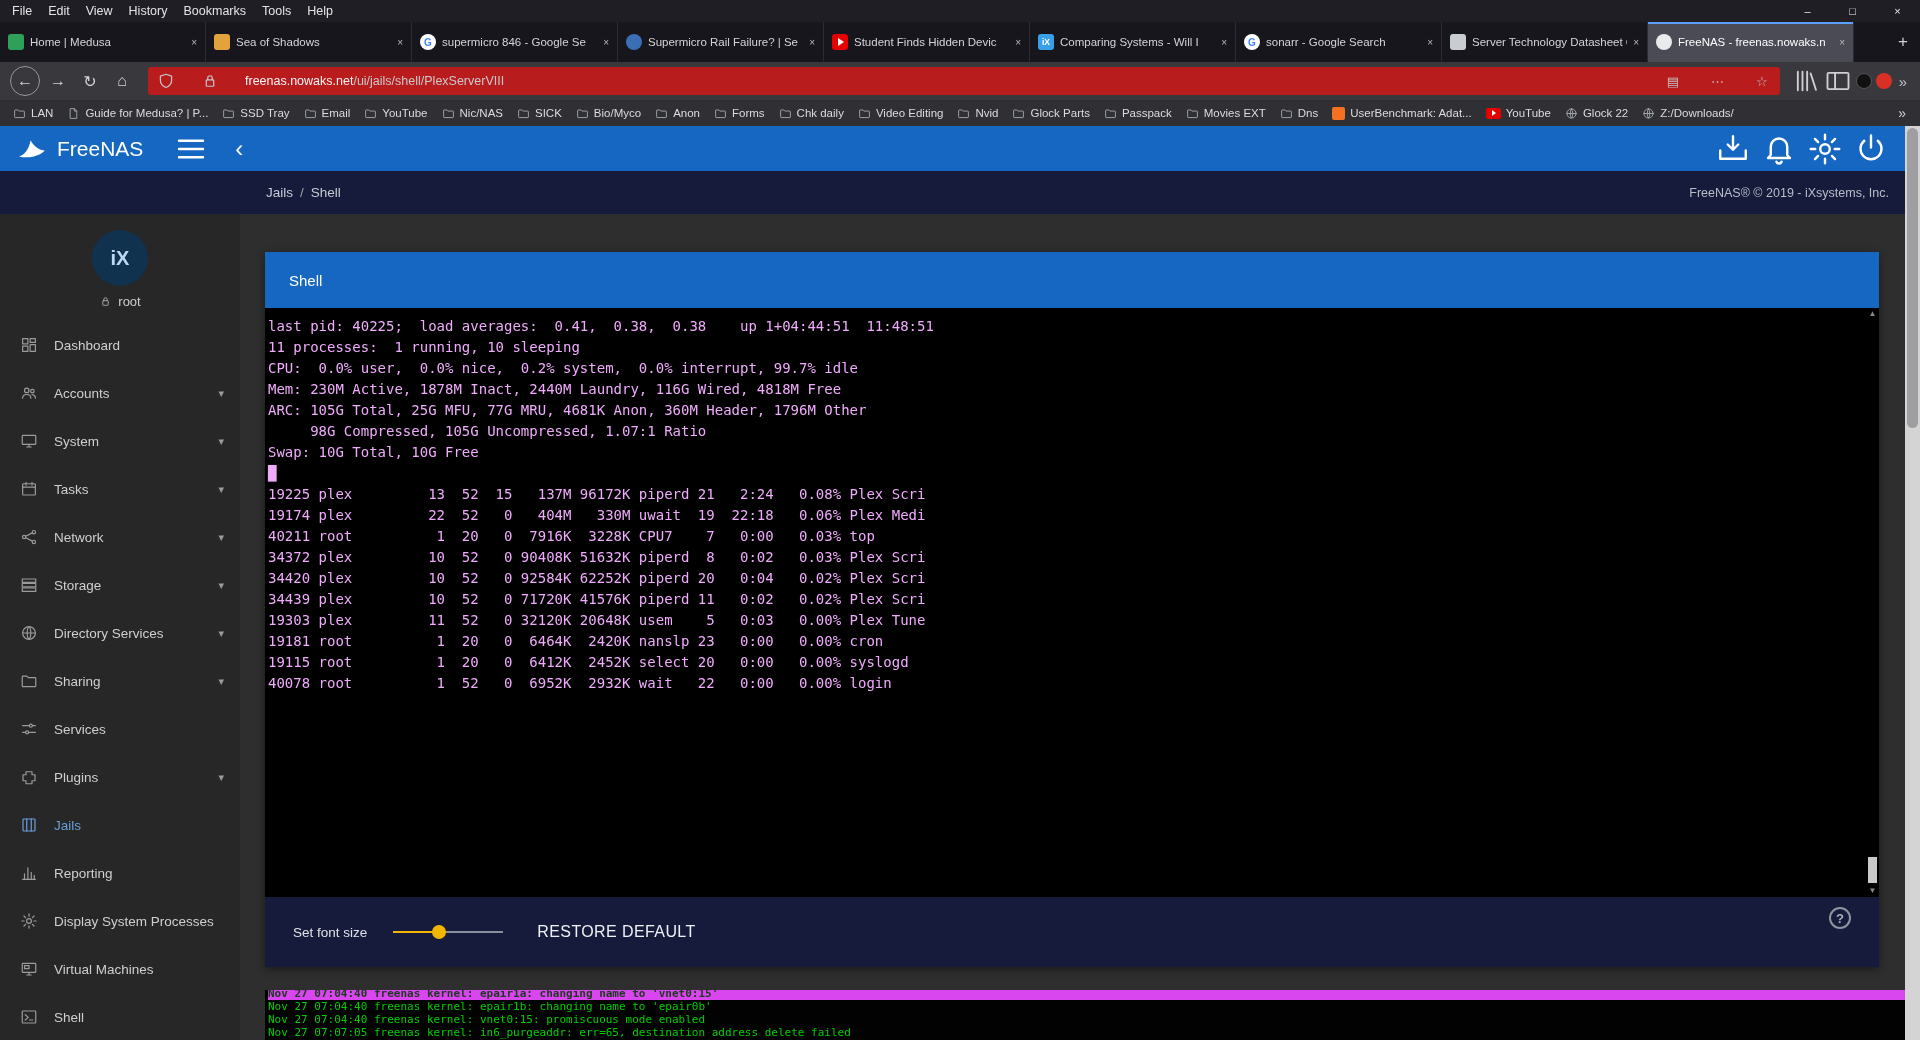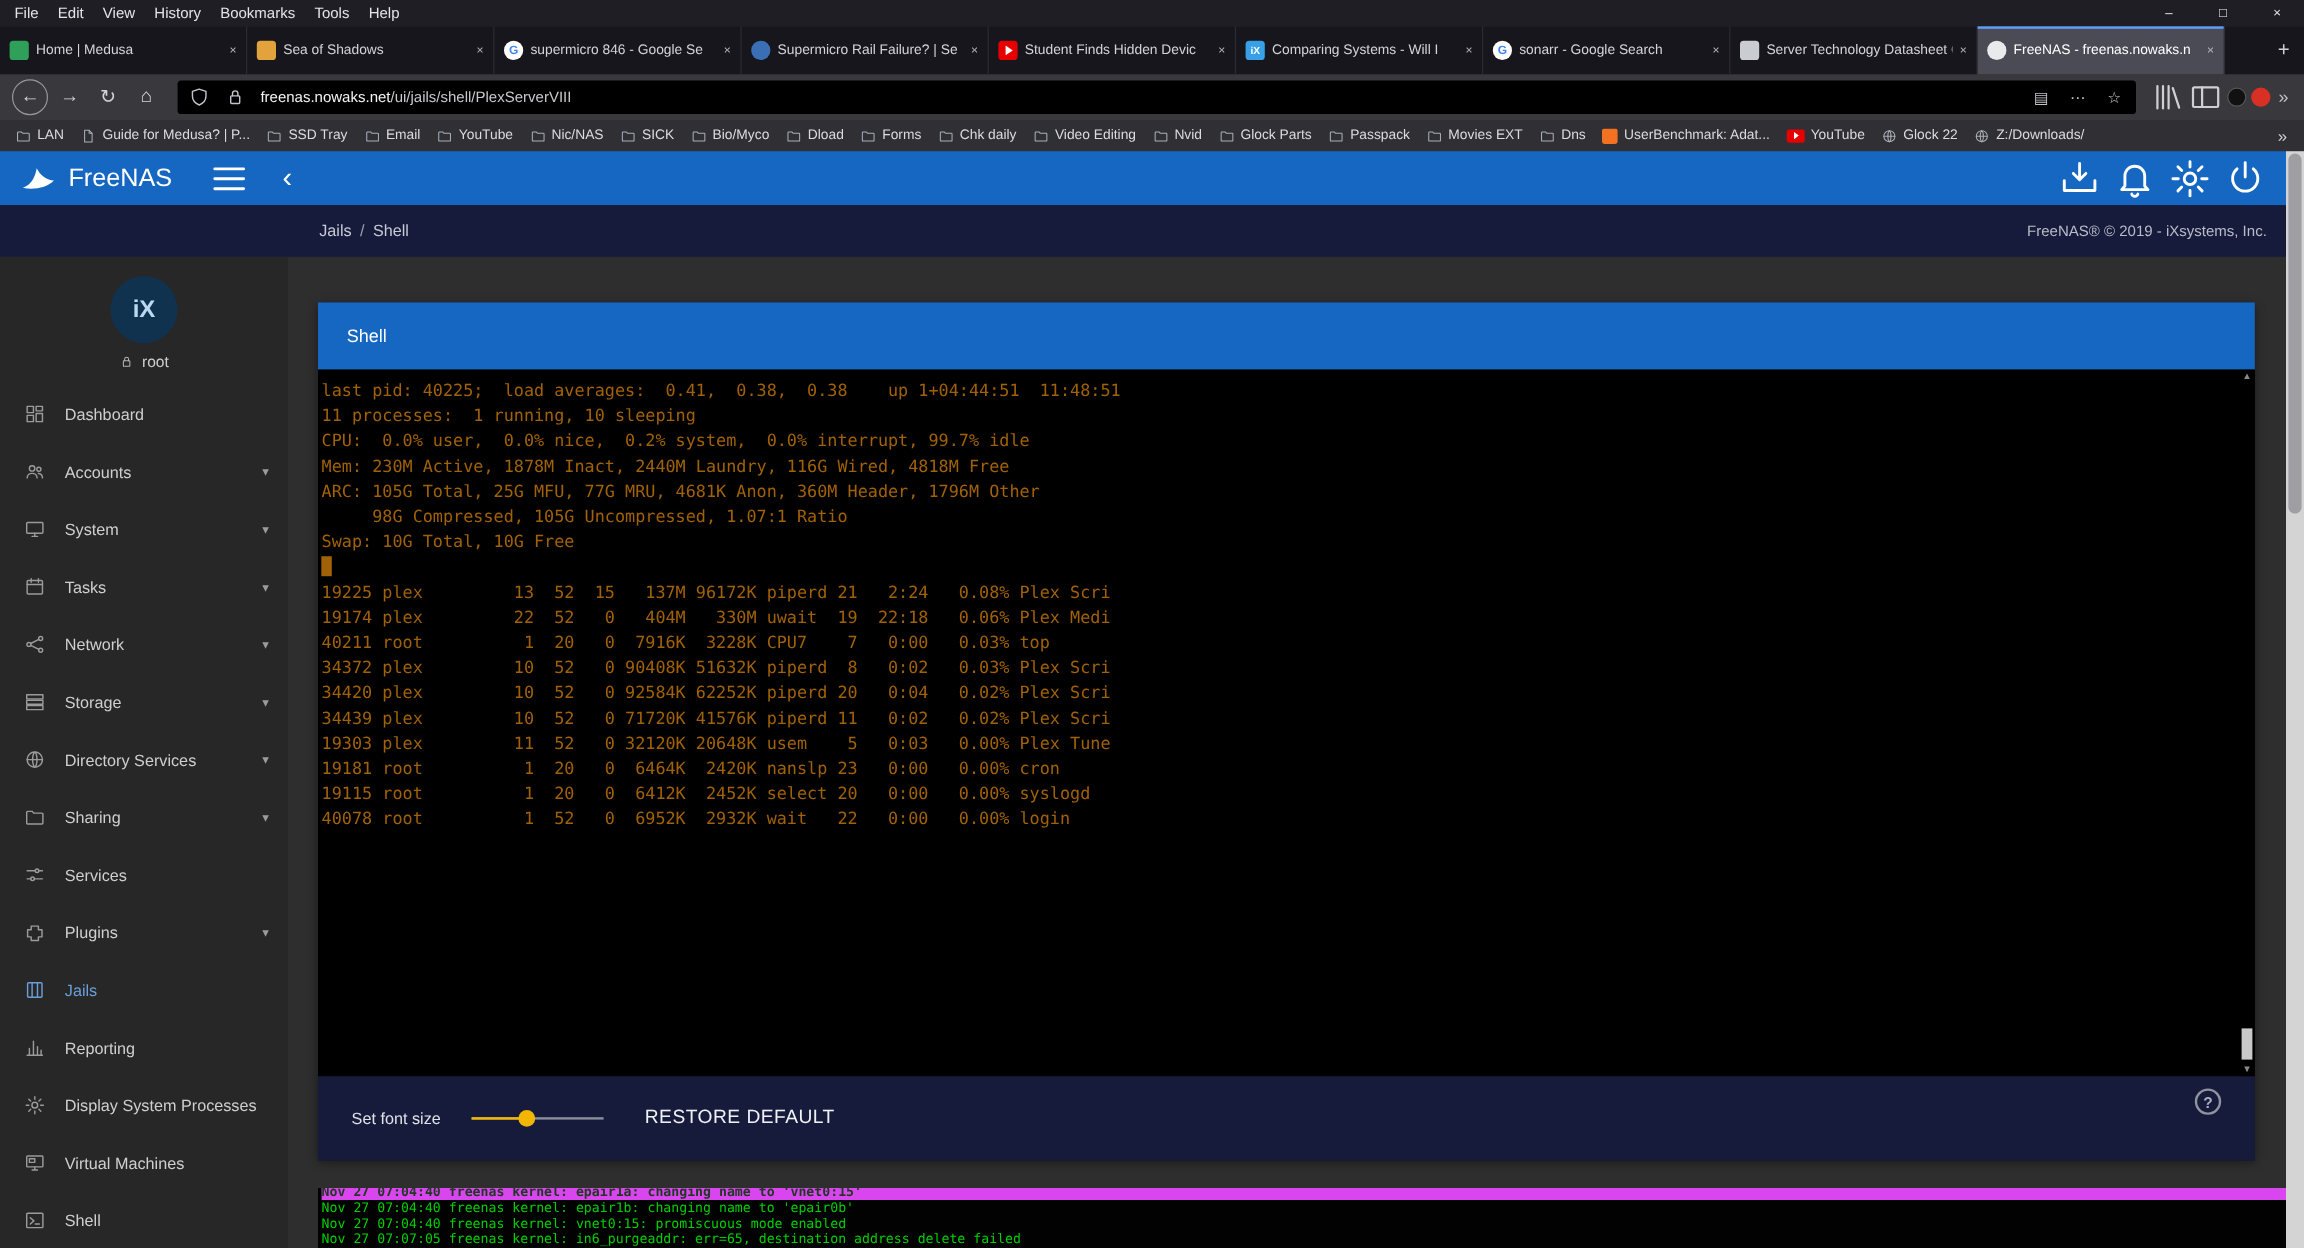--- a/index.html
+++ b/index.html
@@ -27,21 +27,21 @@
   .fav-youtube{background:#e60000;}
   .fav-ix{background:#37a0e6;color:#fff;font-size:8.5px;}
   .fav-doc{background:#c9ccd1;}
   .fav-freenas{background:#e8eaec;border-radius:50%;}
   .yt-tri{width:0;height:0;border-left:6px solid #fff;border-top:4px solid transparent;border-bottom:4px solid transparent;margin-left:1px;}
   .yt-tri.small{border-left-width:4px;border-top-width:3px;border-bottom-width:3px;}
   .newtab{width:34px;display:flex;align-items:center;justify-content:center;color:#cfcfd4;font-size:17px;}
   .navbar{height:38px;background:#38383d;display:flex;align-items:center;padding:0 10px;gap:4px;}
   .nav-btn{color:#d4d4d8;font-size:16px;width:28px;height:28px;display:flex;align-items:center;justify-content:center;}
   .back-btn{border:1.5px solid #97979c;border-radius:50%;width:30px;height:30px;}
-  .urlbar{flex:1;height:28px;background:#000000;border-radius:3px;display:flex;align-items:center;padding:0 9px;gap:12px;margin:0 8px;}
+  .urlbar{flex:1;height:28px;background:#b91c1c;border-radius:3px;display:flex;align-items:center;padding:0 9px;gap:26px;margin:0 8px;}
   .url-icon{color:#c3c3c8;display:flex;}
   .url-text{font-size:12.5px;flex:1;white-space:nowrap;overflow:hidden;}
   .url-domain{color:#f4f4f6;}
   .url-path{color:#c9c9cd;}
   .bar-glyph{color:#c3c3c8;font-size:13px;padding:0 3px;}
   .ext-dark{width:16px;height:16px;border-radius:50%;background:#111;border:1px solid #555;}
   .ext-red{width:16px;height:16px;border-radius:50%;background:#d93025;}
   .tool-icon{color:#cfcfd4;width:28px;height:28px;display:flex;align-items:center;justify-content:center;}
   .bookmarksbar{height:26px;background:#2f2f34;display:flex;align-items:center;padding:0 6px;color:#dcdcde;font-size:11.5px;overflow:hidden;white-space:nowrap;}
   .bm{display:flex;align-items:center;gap:5px;padding:0 7px;}
@@ -76,21 +76,21 @@
   .nav-item .svgi{color:#9b9b9b;flex:0 0 18px;}
   .nav-item.active{color:#6a9fd8;}
   .nav-item.active .svgi{color:#6a9fd8;}
   .nav-chevron{margin-left:auto;color:#9b9b9b;font-size:11px;}
 
   .main{flex:1;position:relative;}
   .card{position:absolute;left:25px;right:26px;top:38px;height:715px;background:#1a1a1a;box-shadow:0 2px 8px rgba(0,0,0,.45);}
   .card-header{height:56px;background:#1667c1;color:#fff;display:flex;align-items:center;padding:0 24px;font-size:15px;}
   .terminal{position:absolute;top:56px;left:0;right:0;height:589px;background:#000;overflow:hidden;}
   .term-lines{padding:8px 14px 0 3px;}
-  .term-line{font-family:"DejaVu Sans Mono",monospace;font-size:14px;line-height:21px;color:#a16207;white-space:pre;}
+  .term-line{font-family:"DejaVu Sans Mono",monospace;font-size:14px;line-height:21px;color:#f0abfc;white-space:pre;}
   .term-scroll{position:absolute;top:0;right:0;bottom:0;width:13px;background:#000;display:flex;flex-direction:column;align-items:center;}
   .term-arrow{color:#8a8a8a;font-size:8px;line-height:12px;}
   .term-scroll .spacer{flex:1;}
   .term-thumb{width:9px;height:26px;background:#c9c9c9;margin-bottom:2px;}
   .card-footer{position:absolute;bottom:0;left:0;right:0;height:70px;background:#171b3b;display:flex;align-items:center;padding:0 28px;color:#dfe2e8;font-size:13.5px;}
   .slider{width:110px;height:14px;position:relative;margin:0 34px 0 26px;}
   .slider-track{position:absolute;top:6px;left:0;right:0;height:2px;background:#8b8f9c;}
   .slider-fill{position:absolute;top:6px;left:0;width:42%;height:2px;background:#f2b600;}
   .slider-thumb{position:absolute;top:0;left:calc(42% - 7px);width:14px;height:14px;border-radius:50%;background:#f2b600;}
   .restore-btn{font-size:16px;letter-spacing:.4px;color:#eef1f6;}
@@ -276,21 +276,21 @@
             </svg>
           </span>
           <span>Bio/Myco</span>
         </span>
         <span class="bm">
           <span class="svgi bm-ic">
             <svg viewBox="0 0 24 24" fill="none" stroke="currentColor" stroke-width="1.6" stroke-linecap="round" stroke-linejoin="round">
               <path d="M3 6.5c0-.6.4-1 1-1h5l2 2h9c.6 0 1 .4 1 1v10c0 .6-.4 1-1 1H4c-.6 0-1-.4-1-1z"></path>
             </svg>
           </span>
-          <span>Dload</span>
+          <span>Anon</span>
         </span>
         <span class="bm">
           <span class="svgi bm-ic">
             <svg viewBox="0 0 24 24" fill="none" stroke="currentColor" stroke-width="1.6" stroke-linecap="round" stroke-linejoin="round">
               <path d="M3 6.5c0-.6.4-1 1-1h5l2 2h9c.6 0 1 .4 1 1v10c0 .6-.4 1-1 1H4c-.6 0-1-.4-1-1z"></path>
             </svg>
           </span>
           <span>Forms</span>
         </span>
         <span class="bm">

